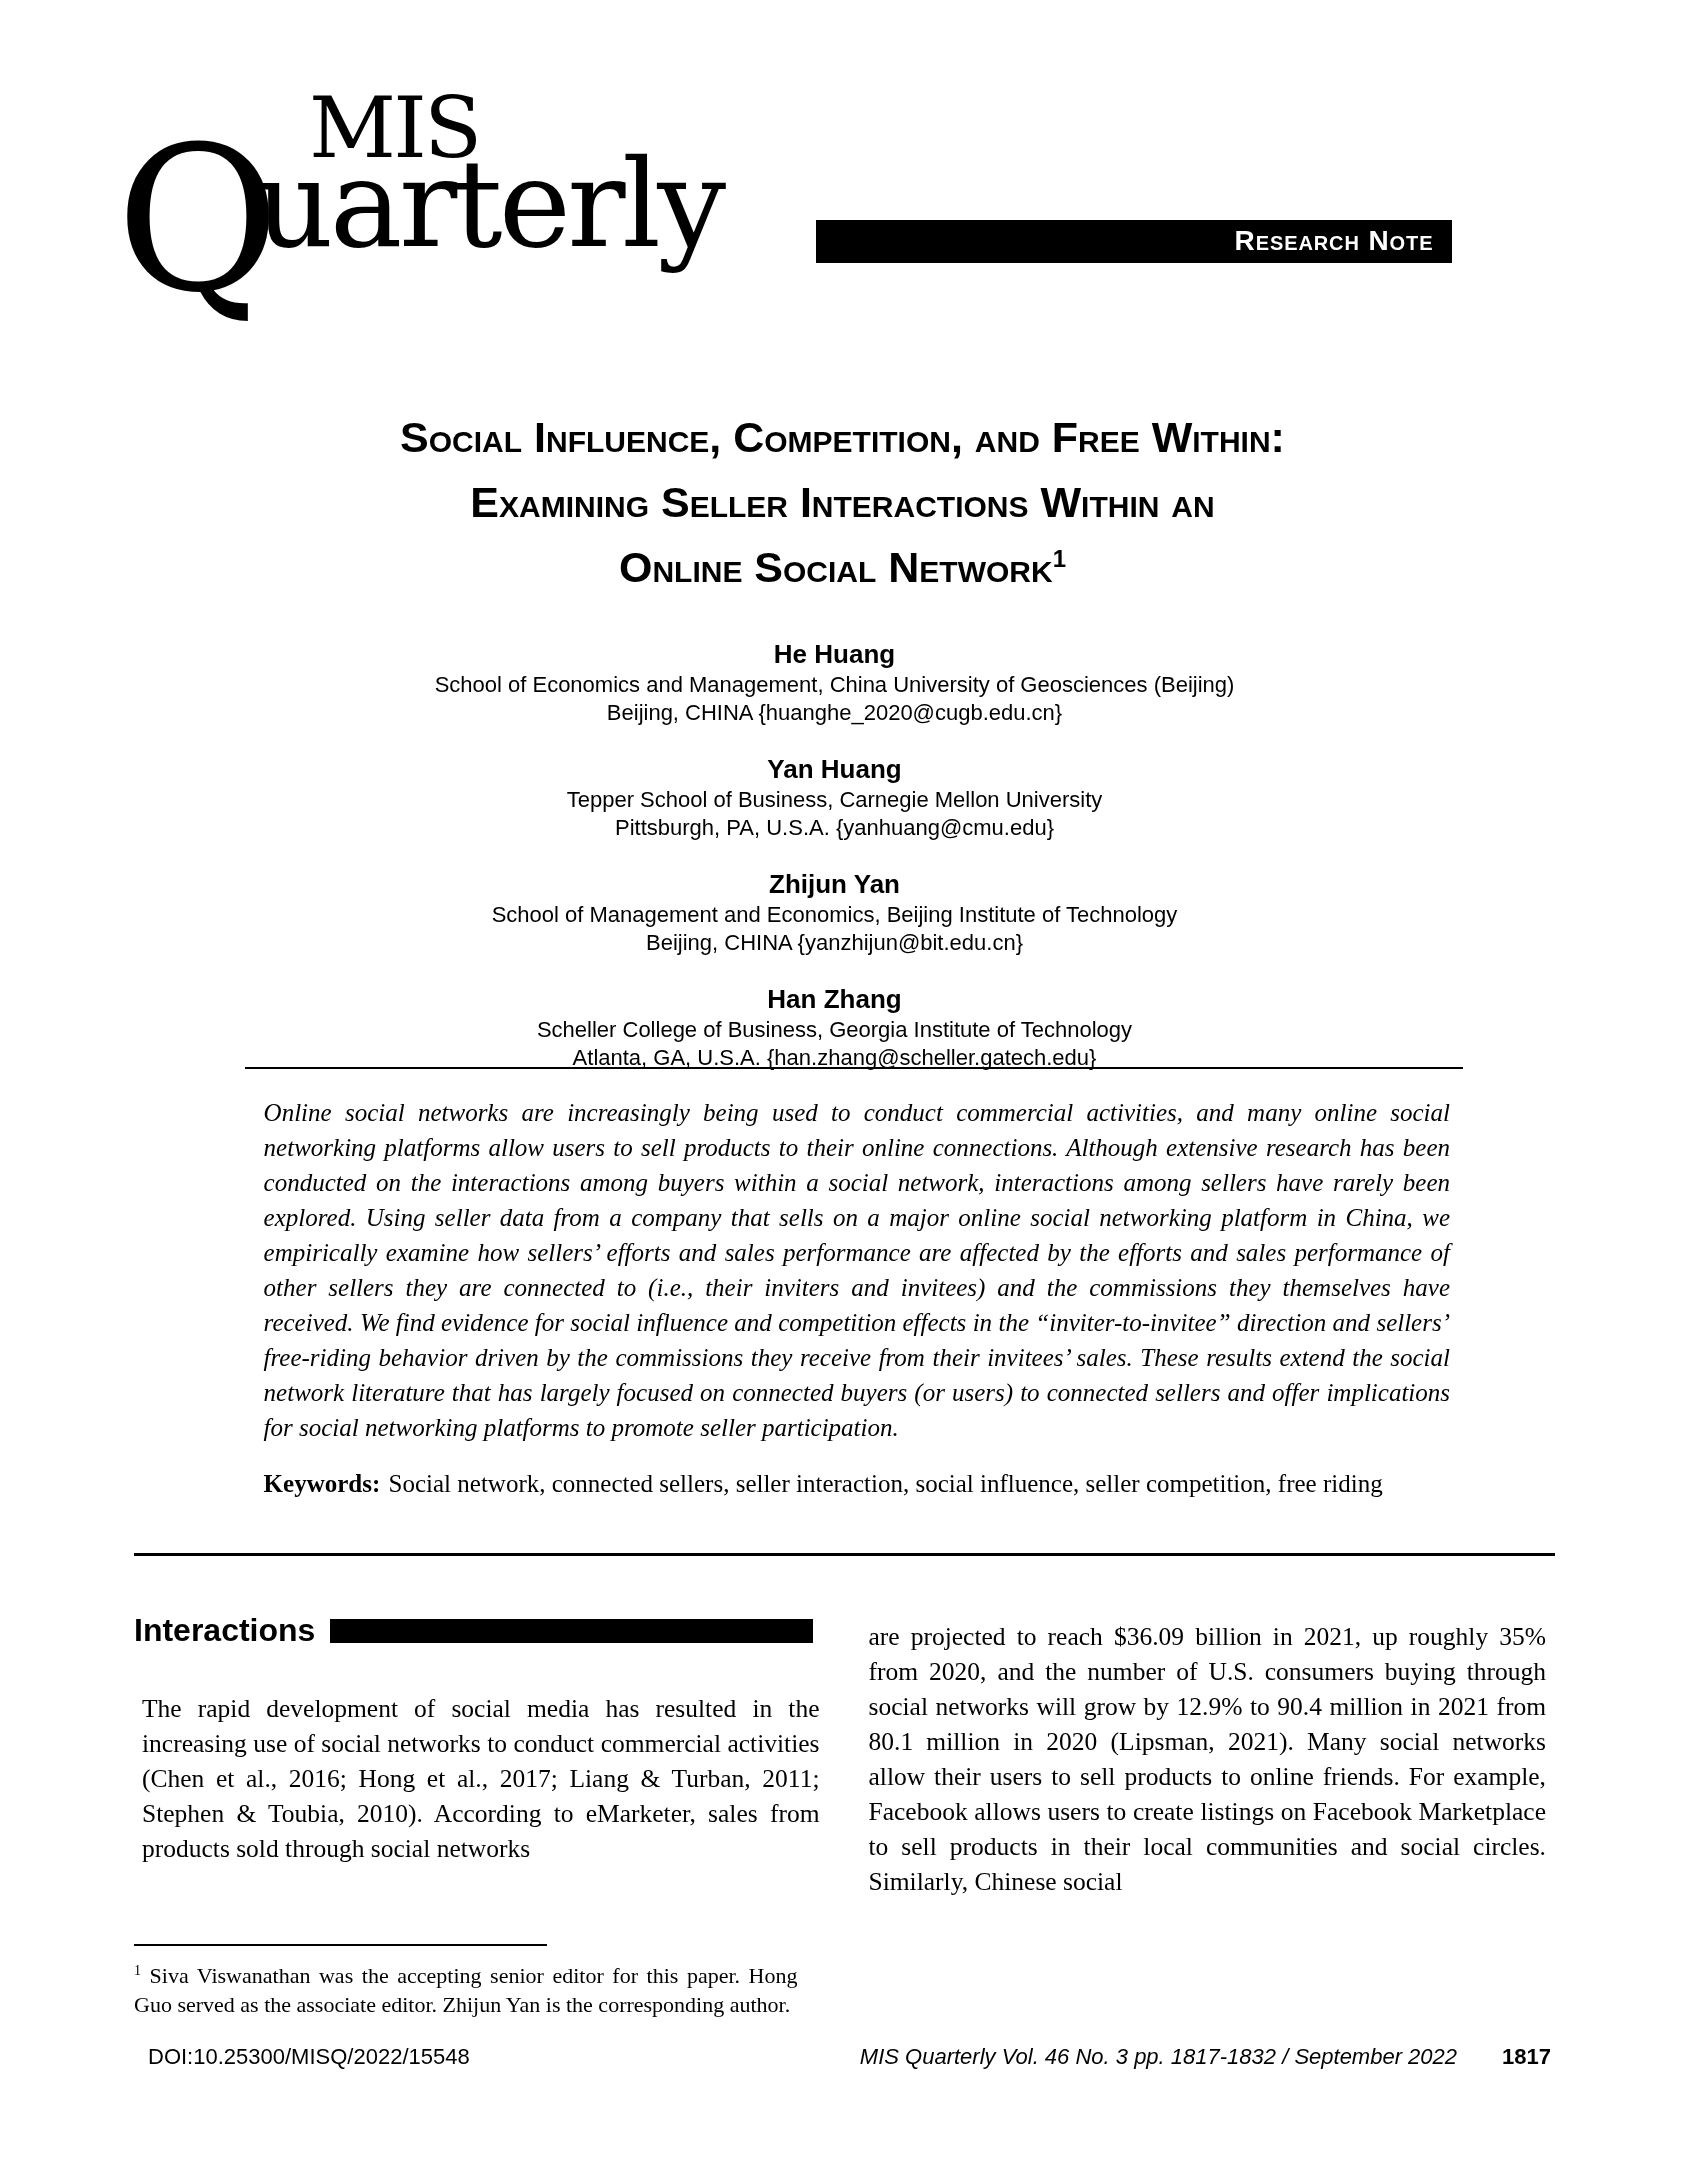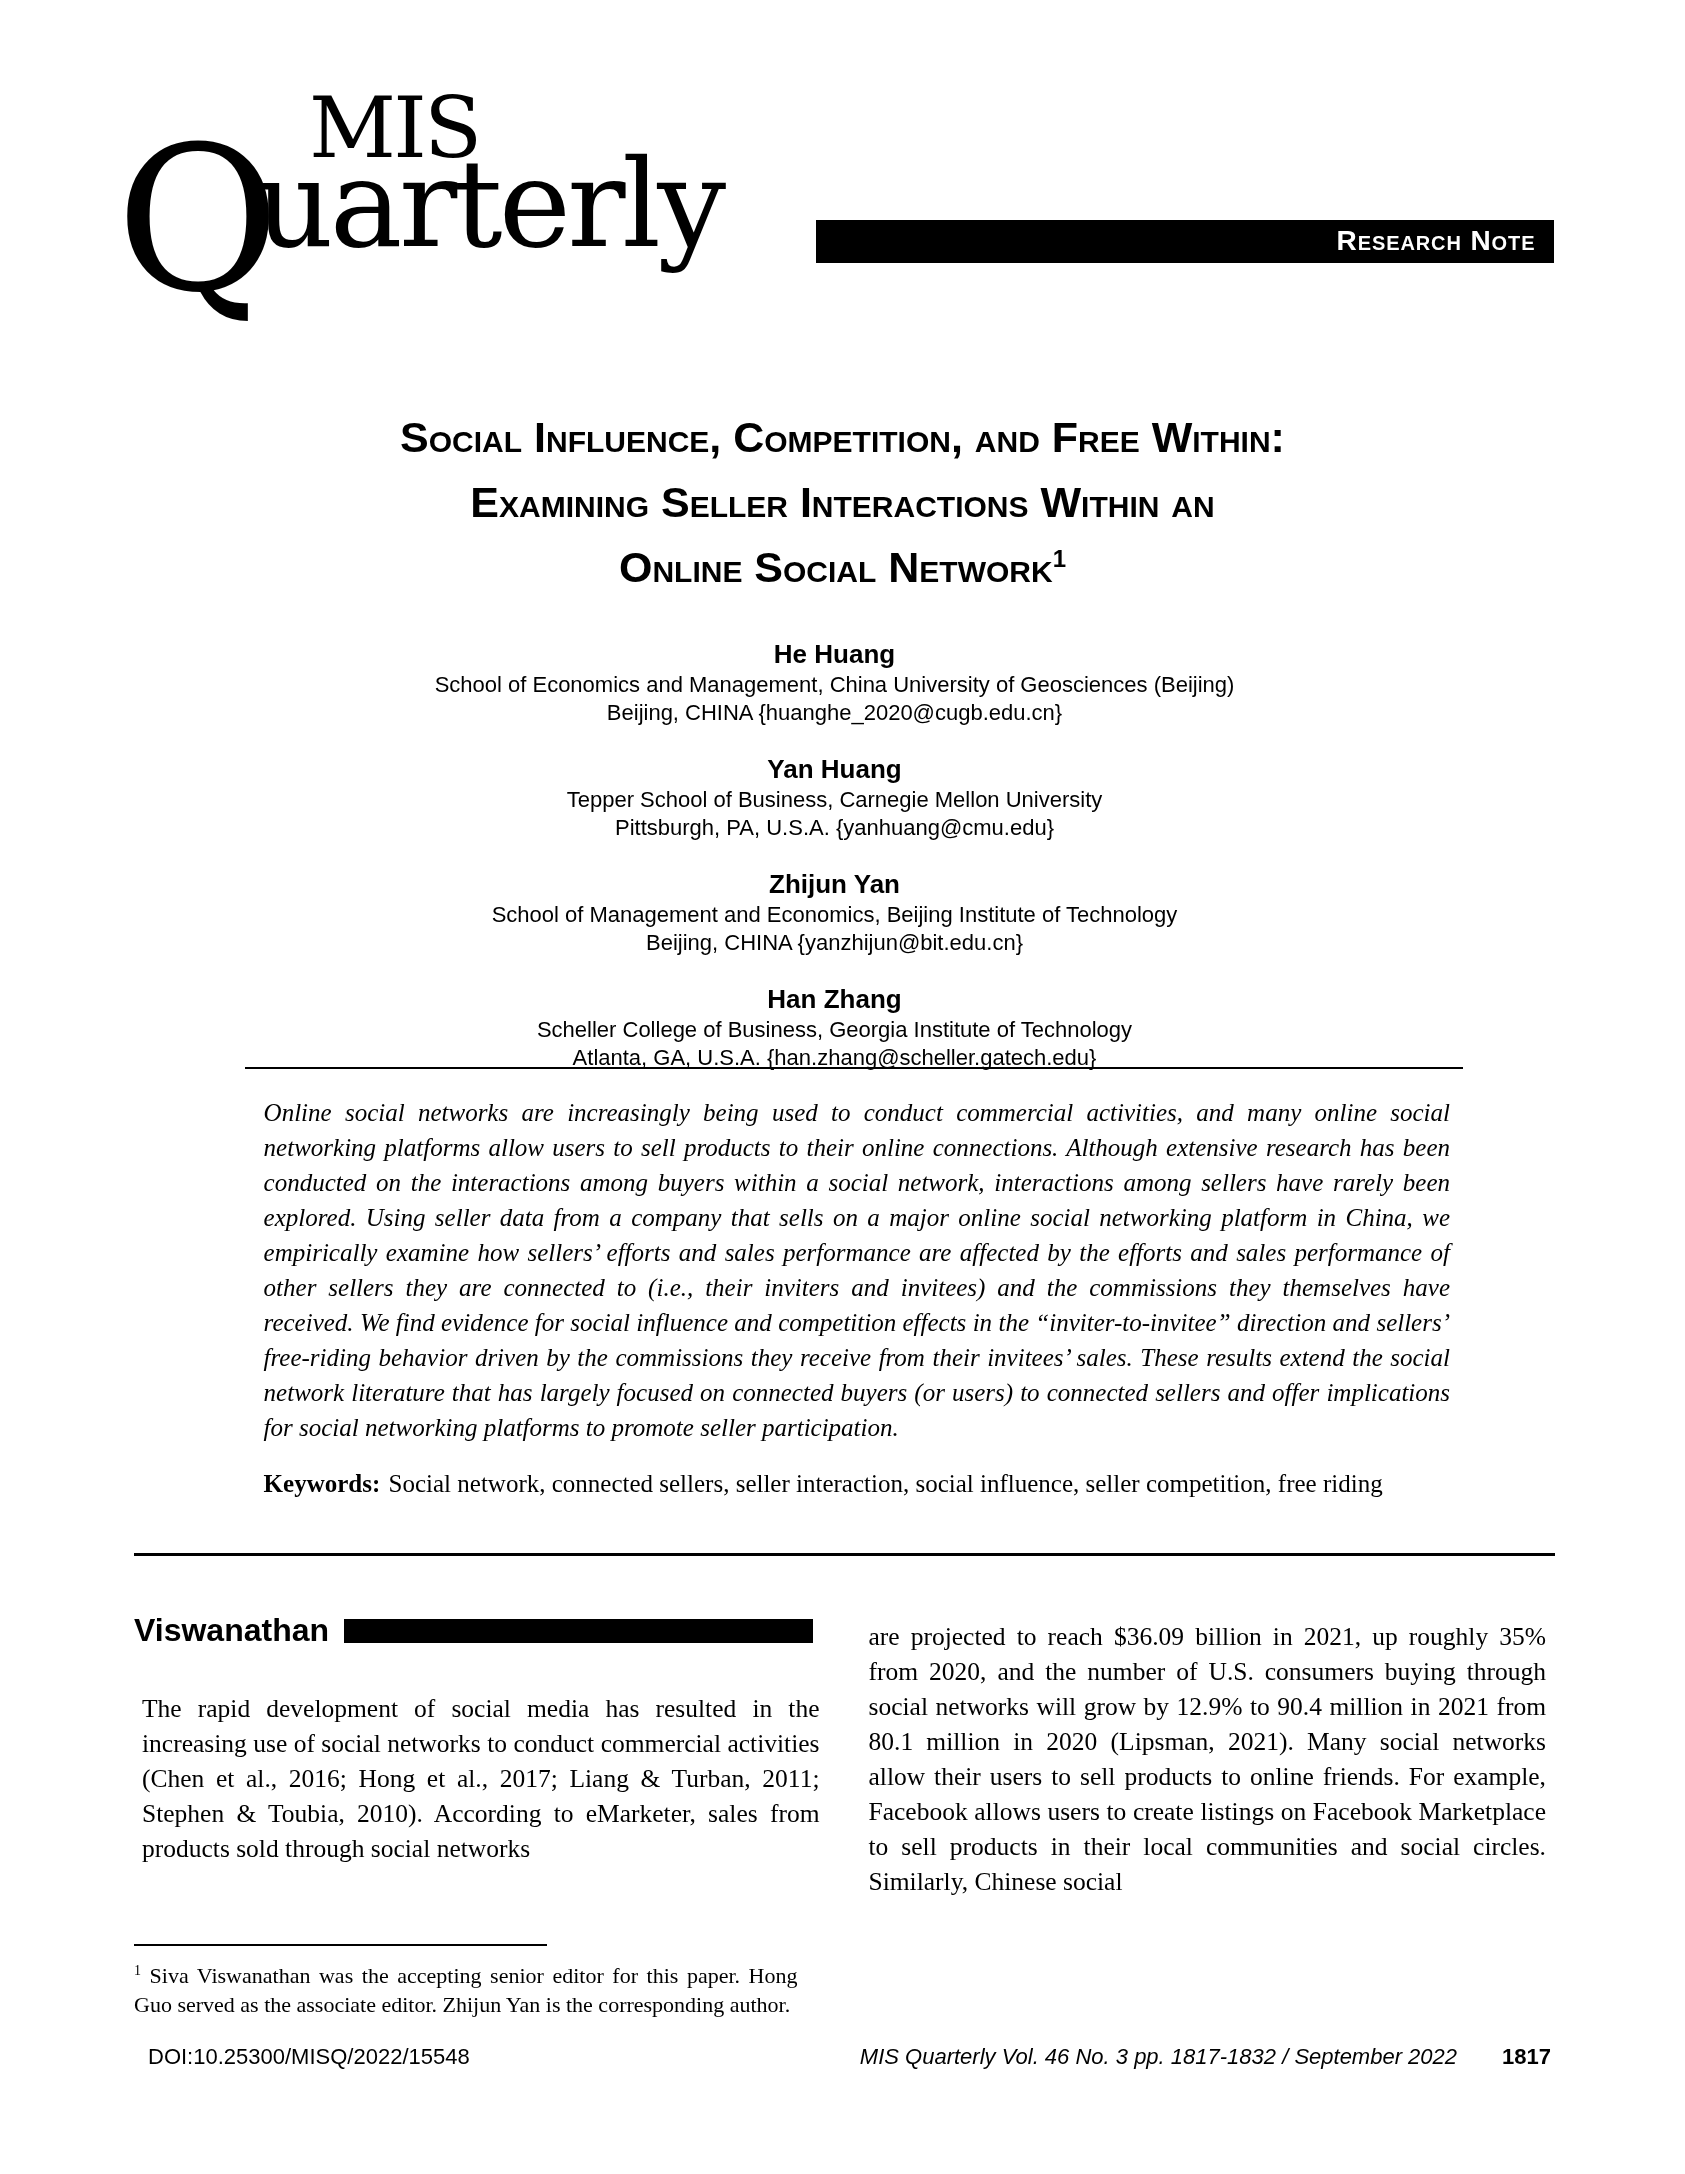--- a/index.html
+++ b/index.html
@@ -11,21 +11,21 @@
     color:#000;
     font-family:"Liberation Serif","DejaVu Serif",serif;
     overflow:hidden;
   }
   
   .logo{position:absolute;left:116px;top:85px;width:668px;height:278px;font-family:"DejaVu Serif","Liberation Serif",serif;}
   .logo-mis{position:absolute;left:193px;top:0;font-size:85px;letter-spacing:-2.8px;line-height:1;}
   .logo-q{position:absolute;left:0;top:35px;font-size:200px;line-height:1;}
   .logo-rest{position:absolute;left:139px;top:58px;font-size:122px;line-height:1;letter-spacing:-3.7px;}
   .banner{
-    position:absolute;left:816px;top:220px;width:738px;height:43px;
+    position:absolute;left:816px;top:220px;width:636px;height:43px;
     background:#000;color:#fff;
     font-family:"Liberation Sans","DejaVu Sans",sans-serif;
     font-weight:bold;font-variant:small-caps;font-variant-caps:small-caps;
     font-size:28px;line-height:41px;text-align:right;
     padding-right:18.6px;box-sizing:border-box;letter-spacing:0.9px;
   }
   
   .title{
     position:absolute;left:0;right:0;top:405px;text-align:center;
     font-family:"Liberation Sans","DejaVu Sans",sans-serif;
@@ -133,21 +133,21 @@
     <p class="keywords">
       <span class="keywords-label">Keywords:</span><span>Social network, connected sellers, seller interaction, social influence, seller competition, free riding</span>
     </p>
   </div>
 
   <div class="full-rule"></div>
 
   <div class="columns">
     <div class="col col-left">
       <div class="intro-heading-row">
-        <span class="intro-heading">Viswanathan</span>
+        <span class="intro-heading">Interactions</span>
         <span class="heading-bar"></span>
       </div>
       <p class="body-par">The rapid development of social media has resulted in the increasing use of social networks to conduct commercial activities (Chen et al., 2016; Hong et al., 2017; Liang &amp; Turban, 2011; Stephen &amp; Toubia, 2010). According to eMarketer, sales from products sold through social networks</p>
       <div class="footnote">
         <div class="footnote-rule"></div>
         <p class="footnote-text"><sup>1</sup> <span>Siva Viswanathan was the accepting senior editor for this paper. Hong Guo served as the associate editor. Zhijun Yan is the corresponding author.</span></p>
       </div>
     </div>
     <div class="col col-right">
       <p class="body-par">are projected to reach $36.09 billion in 2021, up roughly 35% from 2020, and the number of U.S. consumers buying through social networks will grow by 12.9% to 90.4 million in 2021 from 80.1 million in 2020 (Lipsman, 2021). Many social networks allow their users to sell products to online friends. For example, Facebook allows users to create listings on Facebook Marketplace to sell products in their local communities and social circles. Similarly, Chinese social</p>

